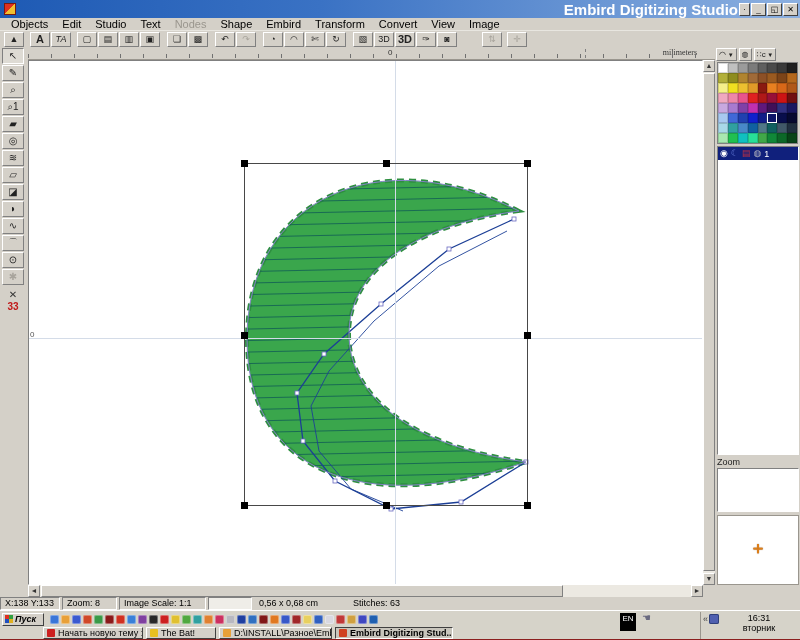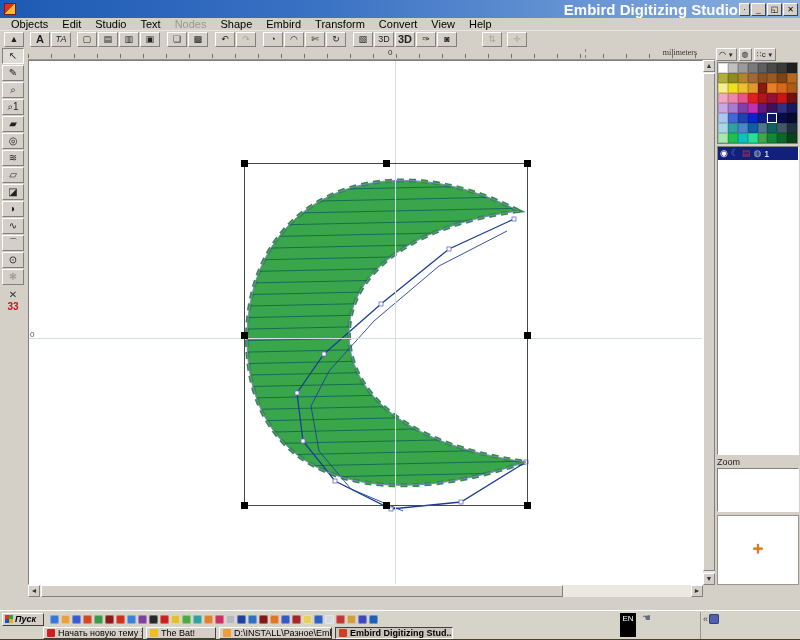--- a/index.html
+++ b/index.html
@@ -116,21 +116,21 @@
   #tb-row1 { position:absolute; left:0; top:1px; height:14px; width:690px;
     display:flex; align-items:center; }
   #start-btn { width:42px; height:13px; margin-left:2px; background:#d4d0c8;
     border:1px solid; border-color:#fff #404040 #404040 #fff;
     display:flex; align-items:center; font-size:9px; font-weight:bold; font-style:italic; }
   #start-logo { width:8px; height:8px; margin:0 2px; display:grid;
     grid-template-columns:4px 4px; grid-template-rows:4px 4px; }
   #quick-launch { display:flex; align-items:center; margin-left:6px; }
   .ql-icon { width:9px; height:9px; border-radius:2px; margin-right:2px;
     box-shadow:0 0 0 1px rgba(255,255,255,0.35) inset; }
-  #lang-badge { position:absolute; left:620px; top:2px; width:16px; height:24px;
+  #lang-badge { position:absolute; left:620px; top:2px; width:16px; height:18px;
     background:#000000; color:#fff; font-size:8px; font-weight:normal;
     text-align:center; line-height:11px; }
   #tray-hand { position:absolute; left:642px; top:1px; font-size:10px; color:#6a6a80; }
   #tray { position:absolute; left:700px; top:1px; width:99px; height:27px;
     border-left:1px solid #9a968e; display:flex; }
   #tray-chevron { font-size:9px; color:#444; margin:2px 1px 0 2px; }
   #tray-icon { width:10px; height:10px; margin-top:2px; background:#5060b0;
     border-radius:2px; box-shadow:0 0 0 1px #30407a inset; }
   #clock { flex:1; text-align:center; font-size:9px; color:#000; padding-top:1px; }
   #tb-row2 { position:absolute; left:40px; top:15px; height:13px; display:flex; align-items:center; }
@@ -162,21 +162,21 @@
       <div class="menu-item">Objects</div>
       <div class="menu-item">Edit</div>
       <div class="menu-item">Studio</div>
       <div class="menu-item">Text</div>
       <div class="menu-item disabled">Nodes</div>
       <div class="menu-item">Shape</div>
       <div class="menu-item">Embird</div>
       <div class="menu-item">Transform</div>
       <div class="menu-item">Convert</div>
       <div class="menu-item">View</div>
-      <div class="menu-item">Help</div>
+      <div class="menu-item">Image</div>
     </div>
 
   <div id="toolbar">
       <div class="tbtn">▲</div>
       <div class="tbtn bold" style="margin-left: 5px;">A</div>
       <div class="tbtn italic">TA</div>
       <div class="tbtn" style="margin-left: 5px;">▢</div>
       <div class="tbtn">▤</div>
       <div class="tbtn">▥</div>
       <div class="tbtn">▣</div>
@@ -299,20 +299,28 @@
     <div class="sb-btn" style="left:0;top:0;width:12px;height:12px;">▲</div>
     <div class="thumb"></div>
     <div class="sb-btn" style="left:0;bottom:0;width:12px;height:12px;">▼</div>
   </div>
   <div id="hscroll">
     <div class="sb-btn" style="left:0;top:0;width:12px;height:12px;">◄</div>
     <div class="thumb"></div>
     <div class="sb-btn" style="right:0;top:0;width:12px;height:12px;">►</div>
   </div>
 
+  <div id="statusbar">
+    <div class="status-cell" style="width:60px">X:138  Y:133</div>
+    <div class="status-cell" style="width:55px">Zoom: 8</div>
+    <div class="status-cell" style="width:87px">Image Scale: 1:1</div>
+    <div class="status-cell" style="width:44px;background:#efede8"></div>
+    <div class="status-cell" style="width:92px;border-color:transparent">0,56 x 0,68 cm</div>
+    <div class="status-cell" style="width:74px;border-color:transparent">Stitches: 63</div>
+  </div>
 
   <div id="rightpanel">
     <div id="rp-controls">
         <div class="rp-btn">◠<span class="dd"> ▼</span></div>
         <div class="rp-btn">◍</div>
         <div class="rp-btn">∷c<span class="dd"> ▼</span></div>
       </div>
     <div id="palette-grid">
         <div class="pal-cell" style="background: rgb(255, 255, 255);"></div>
         <div class="pal-cell" style="background: rgb(192, 192, 192);"></div>
@@ -437,20 +445,24 @@
           <span class="ql-icon" style="background: rgb(208, 160, 64);"></span>
           <span class="ql-icon" style="background: rgb(64, 72, 192);"></span>
           <span class="ql-icon" style="background: rgb(32, 96, 176);"></span>
         </div>
     </div>
     <div id="lang-badge">EN</div>
     <div id="tray-hand">☚</div>
     <div id="tray">
       <span id="tray-chevron">«</span>
       <span id="tray-icon"></span>
+      <div id="clock">
+        <div>16:31</div>
+        <div>вторник</div>
+      </div>
     </div>
     <div id="tb-row2">
         <div class="task-btn" style="width: 100px;">
           <span class="ticn" style="background: rgb(204, 32, 32);"></span>
           <span>Начать новую тему :: В...</span>
         </div>
         <div class="task-btn" style="width: 70px;">
           <span class="ticn" style="background: rgb(232, 192, 32);"></span>
           <span>The Bat!</span>
         </div>

